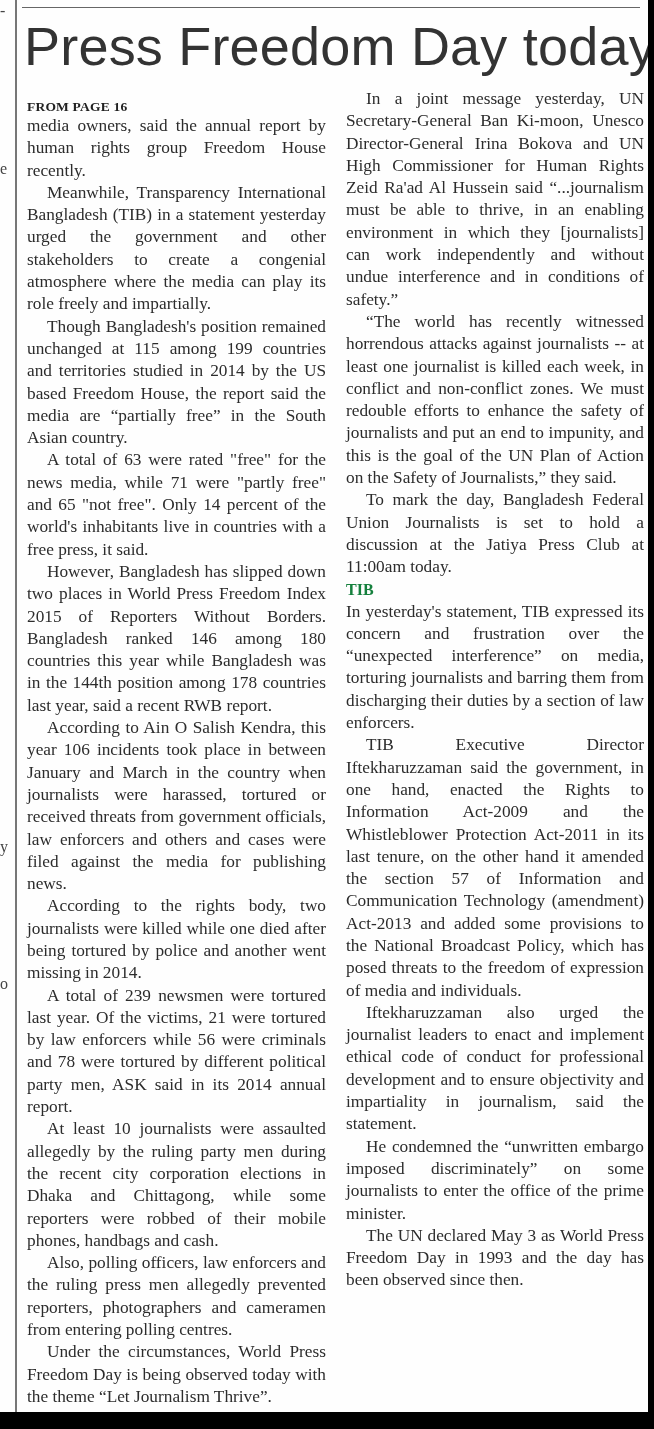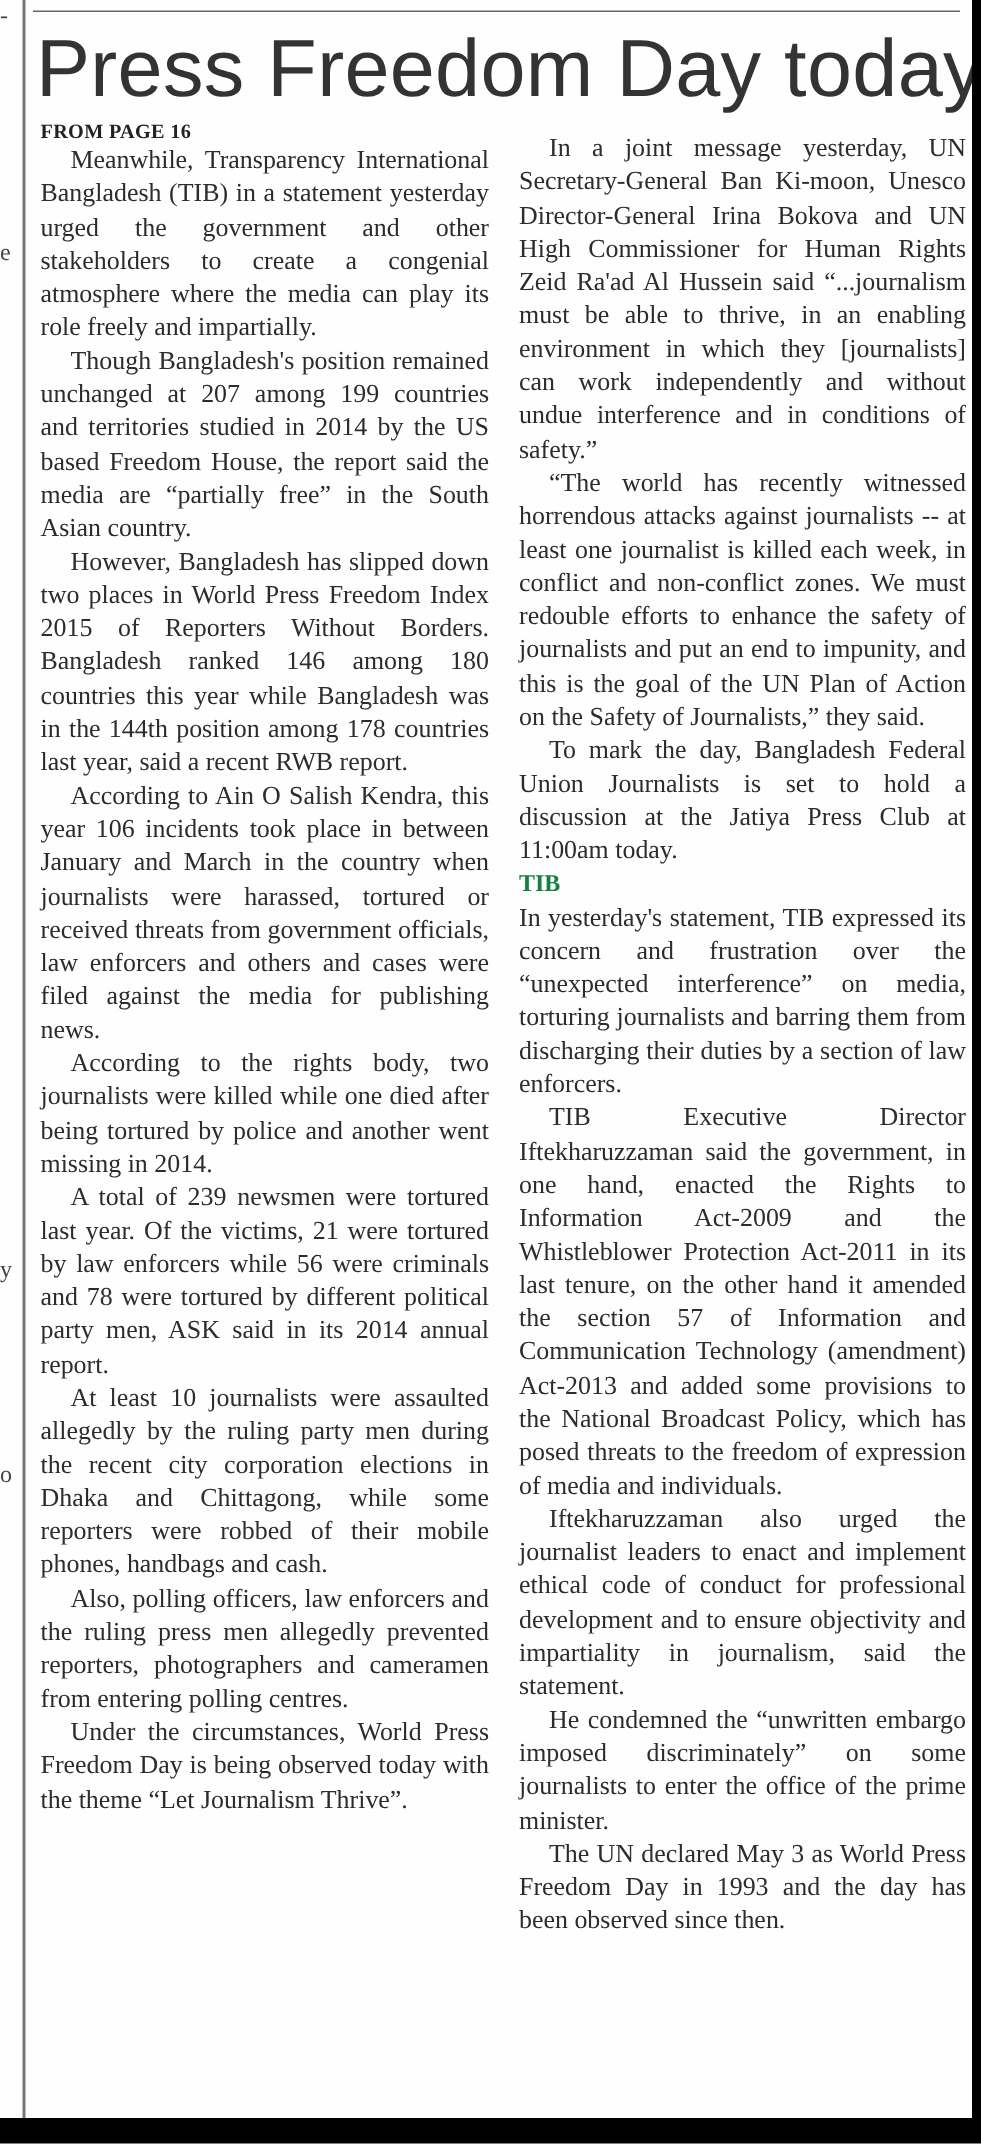--- a/index.html
+++ b/index.html
@@ -23,21 +23,21 @@
   }
   .top-rule {
     position: absolute; left: 22px; right: 8px; top: 7px; height: 1px; background: #666;
   }
   .headline {
     position: absolute; left: 24px; top: 14px; right: 8px;
     font-family: Liberation Sans, sans-serif; font-size: 54px; line-height: 64px;
     color: #333; white-space: nowrap; letter-spacing: 0.2px; text-align: center;
   }
   .col {
-    position: absolute; top: 79px;
+    position: absolute; top: 98px;
     font-family: "Liberation Serif", serif; font-size: 17.3px; line-height: 22.3px;
     color: #2c2c2c; text-align: justify;
   }
   .col-left { left: 27px; width: 299px; }
   .col-right { left: 346px; width: 298px; top: 88px; }
   .col p { margin: 0; text-indent: 20px; }
   .col p.noindent { text-indent: 0; }
   .kicker {
     font-weight: bold; font-size: 13.5px; line-height: 17px; color: #222;
     letter-spacing: 0.2px;
@@ -56,22 +56,24 @@
     <span style="top:838px">y</span>
     <span style="top:975px">o</span>
   </div>
   <div class="vrule"></div>
   <div class="top-rule"></div>
 
   <h1 class="headline" style="margin:0;font-weight:normal;">Press Freedom Day today</h1>
 
   <div class="col col-left">
     <div class="kicker">FROM PAGE 16</div>
+    <p class="noindent">media owners, said the annual report by human rights group Freedom House recently.</p>
     <p>Meanwhile, Transparency International Bangladesh (TIB) in a statement yesterday urged the government and other stakeholders to create a congenial atmosphere where the media can play its role freely and impartially.</p>
-    <p>Though Bangladesh's position remained unchanged at 207 among 199 countries and territories studied in 2014 by the US based Freedom House, the report said the media are “partially free” in the South Asian country.</p>
+    <p>Though Bangladesh's position remained unchanged at 115 among 199 countries and territories studied in 2014 by the US based Freedom House, the report said the media are “partially free” in the South Asian country.</p>
+    <p>A total of 63 were rated "free" for the news media, while 71 were "partly free" and 65 "not free". Only 14 percent of the world's inhabitants live in countries with a free press, it said.</p>
     <p>However, Bangladesh has slipped down two places in World Press Freedom Index 2015 of Reporters Without Borders. Bangladesh ranked 146 among 180 countries this year while Bangladesh was in the 144th position among 178 countries last year, said a recent RWB report.</p>
     <p>According to Ain O Salish Kendra, this year 106 incidents took place in between January and March in the country when journalists were harassed, tortured or received threats from government officials, law enforcers and others and cases were filed against the media for publishing news.</p>
     <p>According to the rights body, two journalists were killed while one died after being tortured by police and another went missing in 2014.</p>
     <p>A total of 239 newsmen were tortured last year. Of the victims, 21 were tortured by law enforcers while 56 were criminals and 78 were tortured by different political party men, ASK said in its 2014 annual report.</p>
     <p>At least 10 journalists were assaulted allegedly by the ruling party men during the recent city corporation elections in Dhaka and Chittagong, while some reporters were robbed of their mobile phones, handbags and cash.</p>
     <p>Also, polling officers, law enforcers and the ruling press men allegedly prevented reporters, photographers and cameramen from entering polling centres.</p>
     <p>Under the circumstances, World Press Freedom Day is being observed today with the theme “Let Journalism Thrive”.</p>
   </div>
 
   <div class="col col-right">

